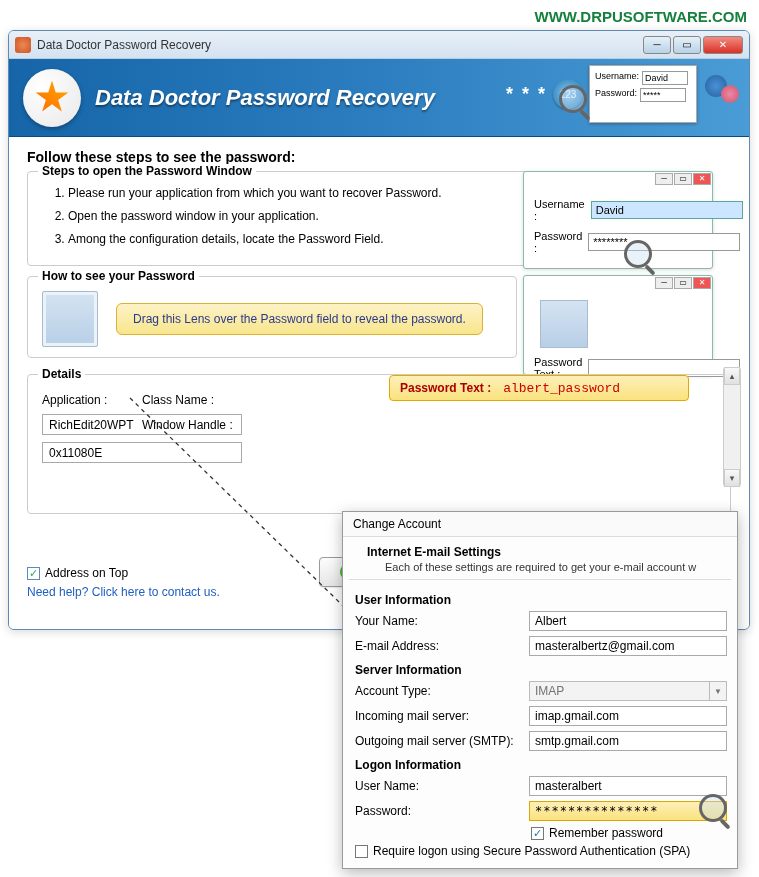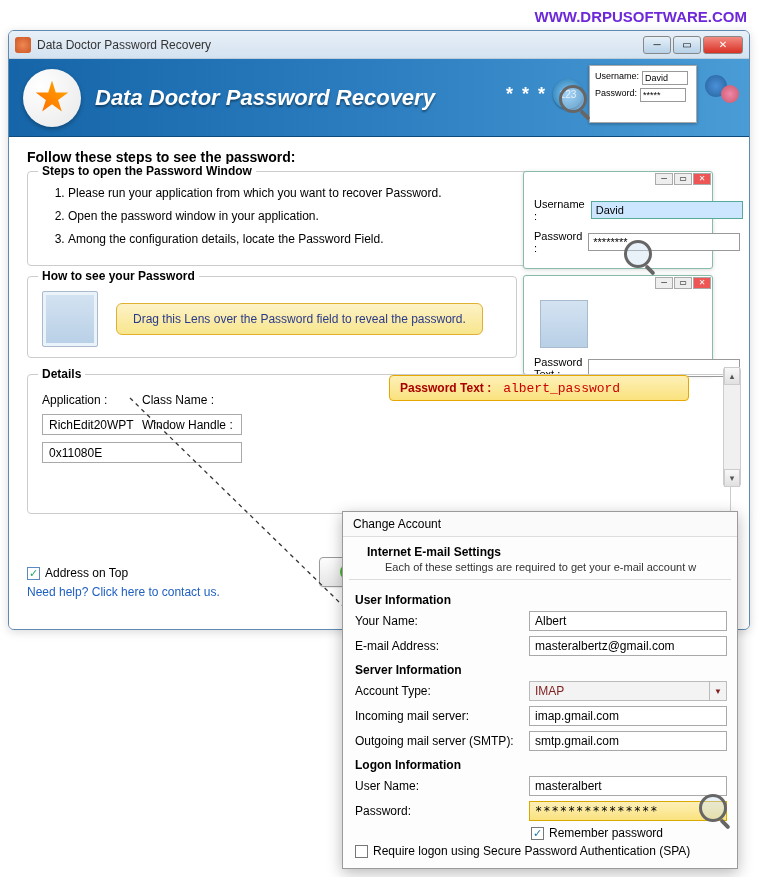--- a/index.html
+++ b/index.html
@@ -1,18 +1,18 @@
 <!DOCTYPE html>
 <html><head>
 <meta charset="utf-8">
 <style>
 * { margin: 0; padding: 0; box-sizing: border-box; }
 body { font-family: 'Segoe UI', Tahoma, sans-serif; font-size: 12px; background: #fff; width: 759px; height: 877px; position: relative; overflow: hidden; }
 
-.website-url { position: absolute; top: 8px; right: 12px; color: #6d28d9; font-weight: bold; font-size: 15px; text-align: right; z-index: 100; }
+.website-url { position: absolute; top: 8px; right: 12px; color: #15803d; font-weight: bold; font-size: 15px; text-align: right; z-index: 100; }
 
 .main-window { position: absolute; top: 30px; left: 8px; width: 742px; height: 600px; background: #f4f4f4; border: 1px solid #5e8ab4; border-radius: 6px; overflow: hidden; box-shadow: 0 2px 10px rgba(0,0,0,0.15); }
 
 .titlebar { height: 28px; background: linear-gradient(#e8f0f8, #d4e2f0); display: flex; align-items: center; padding: 0 6px; border-bottom: 1px solid #bcd; }
 .titlebar .app-icon { width: 16px; height: 16px; background: radial-gradient(circle, #e85, #c52); border-radius: 3px; margin-right: 6px; }
 .titlebar .title { flex: 1; color: #333; }
 .win-btns { display: flex; gap: 2px; }
 .win-btn { width: 28px; height: 18px; border: 1px solid #888; border-radius: 3px; display: flex; align-items: center; justify-content: center; font-size: 10px; line-height: 1; }
 .win-btn.min { background: linear-gradient(#e6f0f8,#b8d2e8); }
 .win-btn.max { background: linear-gradient(#e6f0f8,#b8d2e8); }
@@ -93,21 +93,21 @@
 .overlay-win .ov-title { padding: 5px 10px; border-bottom: 1px solid #ddd; background: #fafafa; }
 .overlay-win .ov-head { padding: 8px 14px 6px 24px; }
 .overlay-win .ov-head b { font-size: 12px; }
 .overlay-win .ov-head .sub { font-size: 11px; margin-left: 18px; color: #333; margin-top: 2px; }
 .overlay-win .ov-sep { border-top: 1px solid #ddd; margin: 0 6px; }
 .overlay-win .ov-body { padding: 6px 10px 0 12px; }
 .ov-section { font-weight: bold; margin: 7px 0 4px; }
 .ov-row { display: flex; align-items: center; margin-bottom: 5px; }
 .ov-row label { width: 174px; }
 .ov-row input { flex: 1; height: 20px; border: 1px solid #a9a9a9; padding: 0 5px; font-size: 12px; background: #fff; }
-.ov-row .select { flex:1; height: 20px; border: 1px solid #bbb; background: #f3f3f3; color: #7f1d1d; display:flex; align-items:center; justify-content: space-between; padding: 0 0 0 5px; }
+.ov-row .select { flex:1; height: 20px; border: 1px solid #bbb; background: #f3f3f3; color: #737373; display:flex; align-items:center; justify-content: space-between; padding: 0 0 0 5px; }
 .ov-row .select .arr { width: 17px; height: 18px; border-left: 1px solid #bbb; display:flex; align-items:center; justify-content:center; font-size:8px; }
 .ov-row input.pw-hl { border: 1px solid #d9a900; background: linear-gradient(#fdf0b8,#fae27e); font-family: monospace; letter-spacing: 1px; padding-right: 28px; }
 .ov-chk { display:flex; align-items:center; gap:5px; margin: 4px 0 3px 176px; }
 .ov-chk.full { margin-left: 0; }
 .ov-chk .chk { width:13px; height:13px; border:1px solid #777; background:#fff; display:flex; align-items:center; justify-content:center; color:#27a; font-size:11px; }
 .mag-ov { position:absolute; right: 6px; bottom: 42px; }
 
 </style>
 </head>
 <body>

